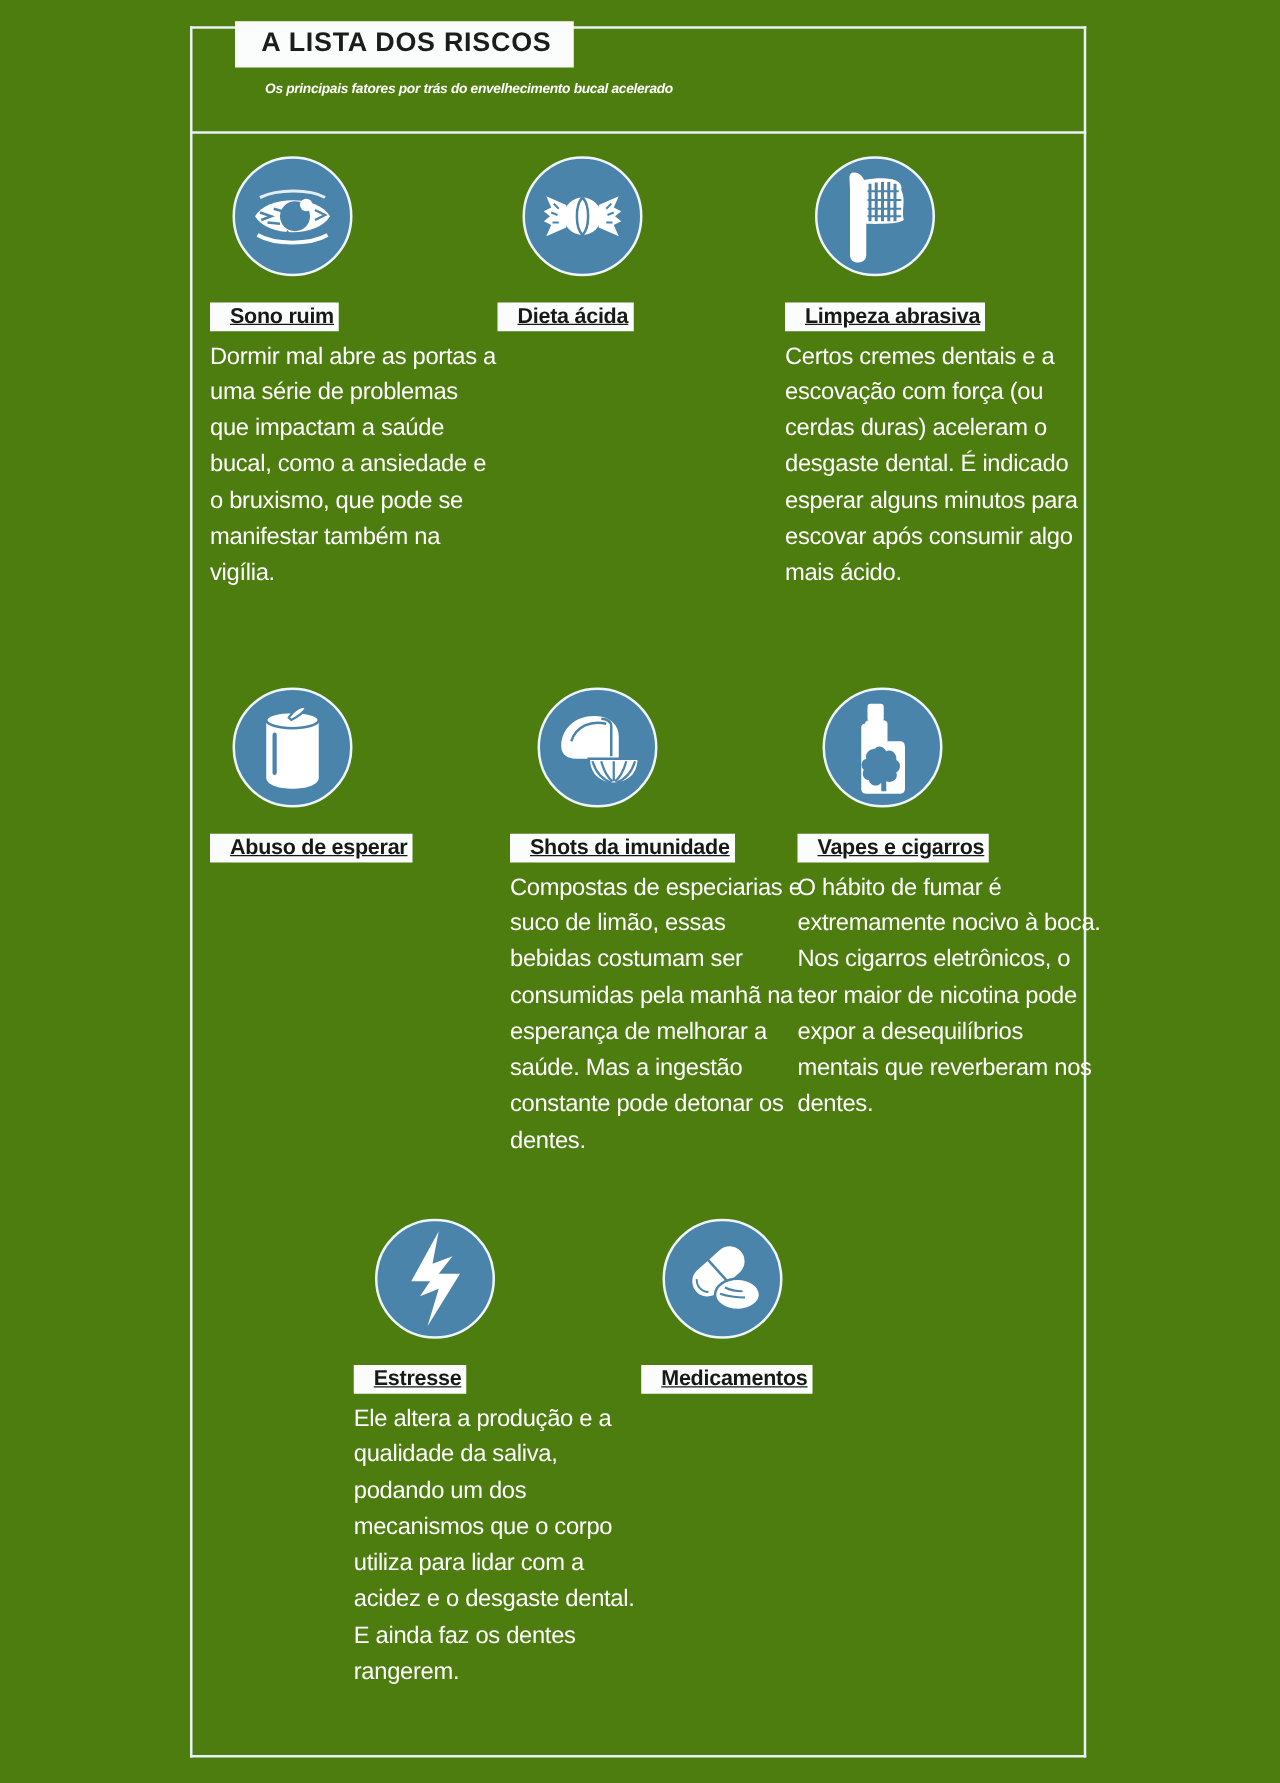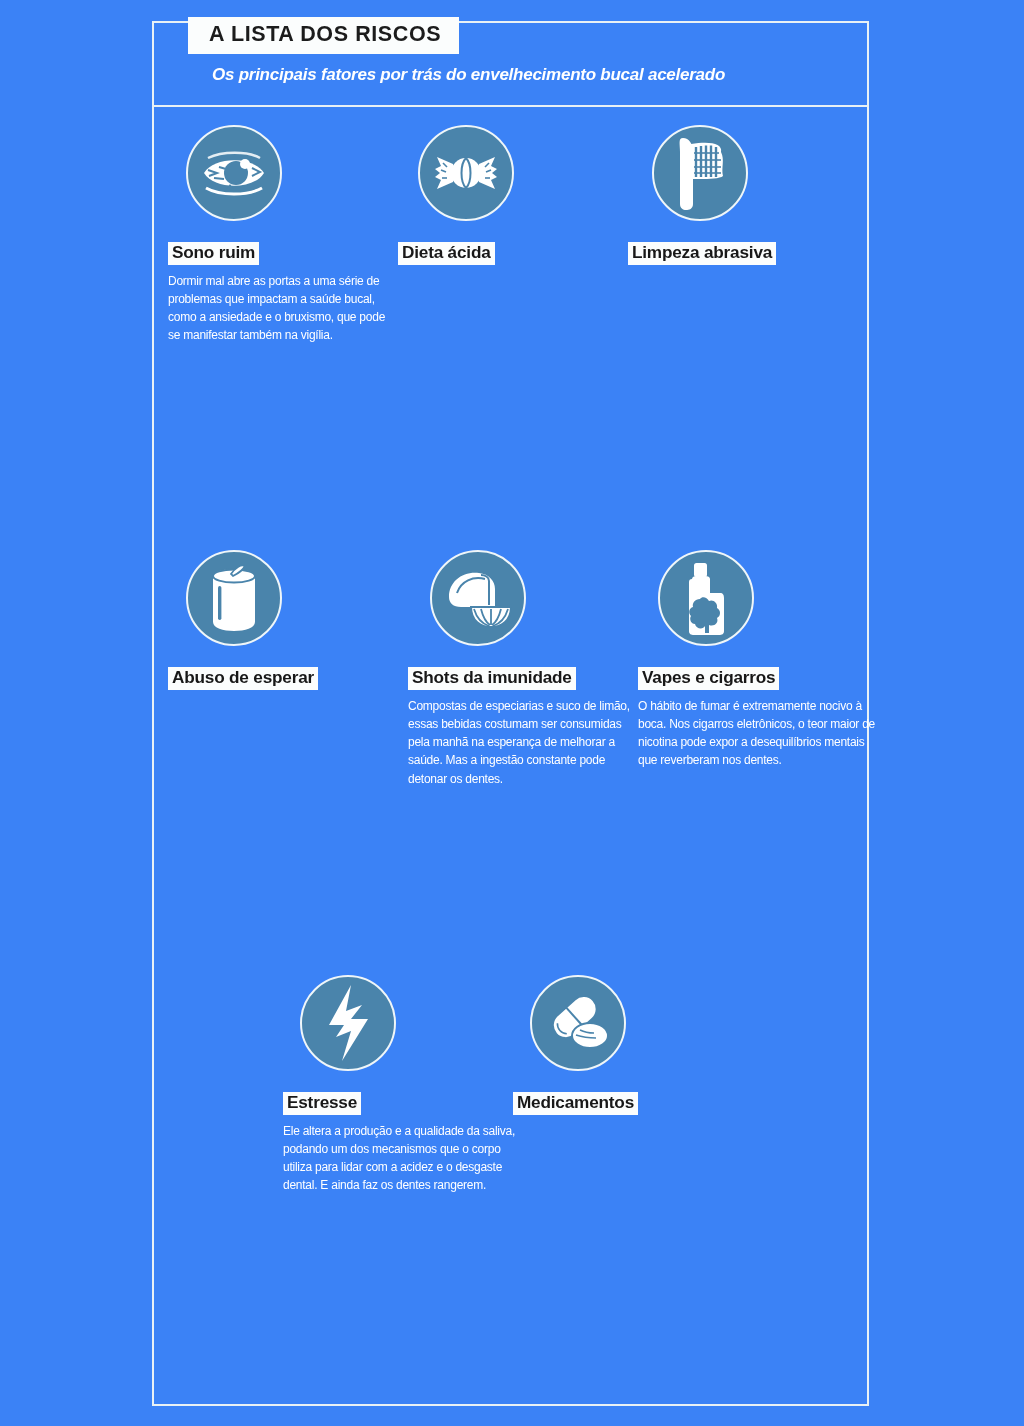--- a/index.html
+++ b/index.html
@@ -16,21 +16,21 @@
     position: relative;
     overflow: hidden;
   }
 
   
   #infographic {
     position: absolute;
     left: 0; top: 0;
     width: 1024px;
     height: 1426px;
-    background: #3b82f6;
+    background: #4d7c0f;
   }
   .frame {
     position: absolute;
     left: 152px;
     top: 21px;
     width: 717px;
     height: 1385px;
     border: 2px solid #e8f1f5;
     border-top: none;
   }
@@ -69,21 +69,21 @@
     color: #1c1c1c;
     font-size: 21.5px;
     font-weight: bold;
     letter-spacing: 0.6px;
     line-height: 1;
   }
   .subtitle {
     position: absolute;
     left: 212px;
     top: 65px;
-    font-size: 17px;
+    font-size: 11px;
     font-style: italic;
     font-weight: bold;
     color: #ffffff;
     letter-spacing: -0.25px;
     white-space: nowrap;
   }
 
   
   .grid {
     position: absolute;
@@ -109,26 +109,27 @@
     margin-bottom: 21px;
   }
   .card-icon svg { display: block; }
   .card-label {
     display: inline-block;
     background: #fbfdfd;
     color: #181818;
     font-size: 17.2px;
     font-weight: bold;
     letter-spacing: -0.2px;
-    padding: 1px 4px 3px 4px;
+    padding: 1px 4px 3px 16px;
     line-height: 1.08;
     margin-bottom: 7px;
+    text-decoration: underline;
   }
   .card-body {
-    font-size: 12px;
+    font-size: 19px;
     line-height: 1.52;
     color: #ffffff;
     letter-spacing: -0.25px;
     font-weight: normal;
   }
 
   
   .pos-r1c1 { left: 168px; top: 125px; }
   .pos-r1c2 { left: 398px; top: 125px; }
   .pos-r1c3 { left: 628px; top: 125px; width: 244px; }
@@ -214,20 +215,21 @@
           </g>
           <g stroke="#4a84ab" stroke-width="1.6">
             <line x1="25" y1="19" x2="50" y2="19"></line>
             <line x1="25" y1="26" x2="52" y2="26"></line>
             <line x1="25" y1="33" x2="52" y2="33"></line>
             <line x1="25" y1="39" x2="52" y2="39"></line>
           </g>
         </svg>
       </div>
       <div class="card-label">Limpeza abrasiva</div>
+      <div class="card-body">Certos cremes dentais e a escovação com força (ou cerdas duras) aceleram o desgaste dental. É indicado esperar alguns minutos para escovar após consumir algo mais ácido.</div>
     </div>
 
     <div class="card pos-r2c1">
       <div class="card-icon">
         <svg width="58" height="72" viewBox="0 0 58 72">
           <path d="M8 14 C8 10 18 7 29 7 C40 7 50 10 50 14 L50 60 C50 66 40 69 29 69 C18 69 8 66 8 60 Z" fill="#ffffff"></path>
           <ellipse cx="29" cy="14" rx="21" ry="6.5" fill="#ffffff" stroke="#4a84ab" stroke-width="2"></ellipse>
           <path d="M26 12 C30 6 36 2 40 4 C38 8 32 12 28 14 Z" fill="#ffffff" stroke="#4a84ab" stroke-width="1.8"></path>
           <rect x="13" y="24" width="3.4" height="34" rx="1.7" fill="#4a84ab"></rect>
         </svg>

